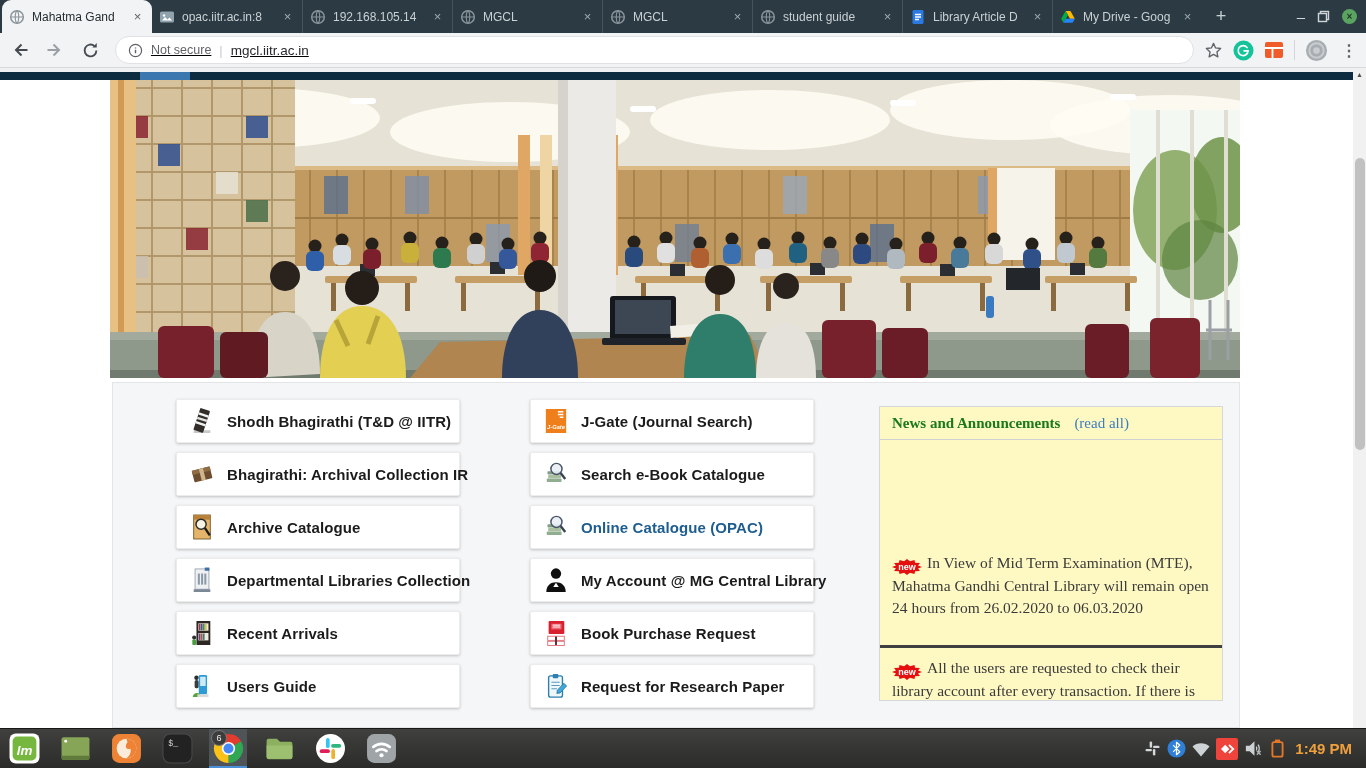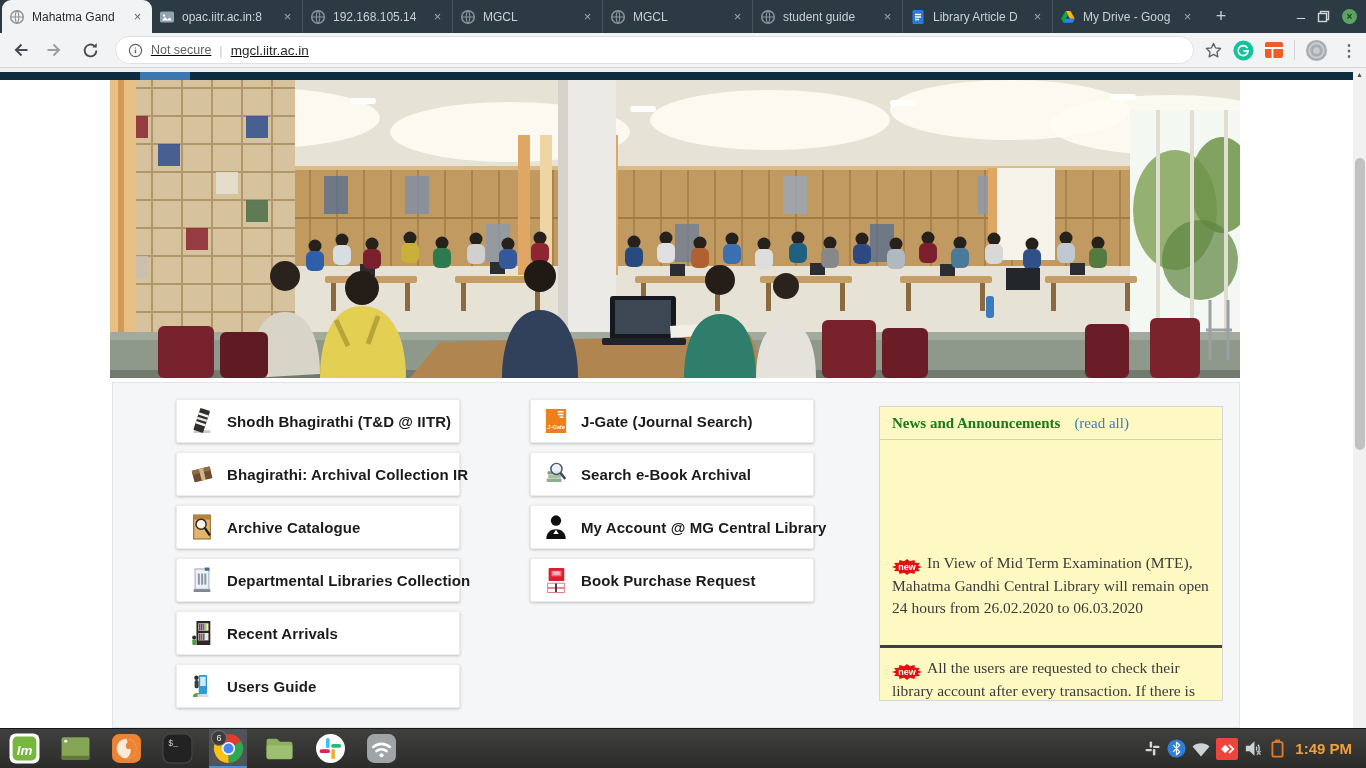--- a/index.html
+++ b/index.html
@@ -547,21 +547,33 @@
           <div class="card">
             <span class="card-icon">
               <svg viewBox="0 0 26 30" width="24" height="28">
                 <rect x="3" y="20" width="16" height="3.6" rx="0.8" fill="#8fae8f"></rect>
                 <rect x="4.5" y="16" width="14" height="3.6" rx="0.8" fill="#a9bfa0"></rect>
                 <rect x="3.8" y="12" width="15" height="3.6" rx="0.8" fill="#7d9d85"></rect>
                 <circle cx="13.5" cy="9.5" r="6" fill="#e8eef5" fill-opacity="0.9" stroke="#4a5568" stroke-width="1.6"></circle>
                 <line x1="18" y1="14" x2="23" y2="20.5" stroke="#3a4354" stroke-width="2.6"></line>
               </svg>
             </span>
-            <span class="card-label">Search e-Book Archival</span>
+            <span class="card-label">Search e-Book Catalogue</span>
+          </div>
+          <div class="card hl">
+            <span class="card-icon">
+              <svg viewBox="0 0 26 30" width="24" height="28">
+                <rect x="3" y="20" width="16" height="3.6" rx="0.8" fill="#8fae8f"></rect>
+                <rect x="4.5" y="16" width="14" height="3.6" rx="0.8" fill="#a9bfa0"></rect>
+                <rect x="3.8" y="12" width="15" height="3.6" rx="0.8" fill="#7d9d85"></rect>
+                <circle cx="13.5" cy="9.5" r="6" fill="#e8eef5" fill-opacity="0.9" stroke="#4a5568" stroke-width="1.6"></circle>
+                <line x1="18" y1="14" x2="23" y2="20.5" stroke="#3a4354" stroke-width="2.6"></line>
+              </svg>
+            </span>
+            <span class="card-label">Online Catalogue (OPAC)</span>
           </div>
           <div class="card">
             <span class="card-icon">
               <svg viewBox="0 0 26 30" width="24" height="28">
                 <circle cx="13" cy="8" r="5.6" fill="#0f0f0f"></circle>
                 <path d="M2.5 28c0-7 4.7-10.5 10.5-10.5S23.5 21 23.5 28z" fill="#0f0f0f"></path>
                 <path d="M13 18l-3 4.5h6z" fill="#fff"></path>
               </svg>
             </span>
             <span class="card-label">My Account @ MG Central Library</span>
@@ -574,20 +586,31 @@
                 <path d="M9.5 6.5h8M9.5 8.5h8" stroke="#fff"></path>
                 <rect x="4" y="18.5" width="8.5" height="4.5" fill="#fff" stroke="#e2707b"></rect>
                 <rect x="13.5" y="18.5" width="8.5" height="4.5" fill="#fff" stroke="#e2707b"></rect>
                 <rect x="4" y="24" width="8.5" height="4.5" fill="#fff" stroke="#e2707b"></rect>
                 <rect x="13.5" y="24" width="8.5" height="4.5" fill="#fff" stroke="#e2707b"></rect>
                 <line x1="13" y1="19" x2="13" y2="28" stroke="#222" stroke-width="1.6"></line>
               </svg>
             </span>
             <span class="card-label">Book Purchase Request</span>
           </div>
+          <div class="card">
+            <span class="card-icon">
+              <svg viewBox="0 0 26 30" width="24" height="28">
+                <rect x="5" y="4" width="15" height="23" rx="2" fill="#f0f7fb" stroke="#2c7fae" stroke-width="1.5"></rect>
+                <rect x="9.5" y="2" width="6" height="4.5" rx="1" fill="#2c7fae"></rect>
+                <path d="M8 11h9M8 14.5h9M8 18h6" stroke="#5b99bb" stroke-width="1.2"></path>
+                <path d="M14.5 19.5 21.5 12l3 3-7 7.5-3.6.6z" fill="#3fa9dc" stroke="#1d6e96" stroke-width="0.8"></path>
+              </svg>
+            </span>
+            <span class="card-label">Request for Research Paper</span>
+          </div>
         </div>
       <div class="news">
         <div class="news-header">
           <span class="news-title">News and Announcements</span>
           <span class="read-all">(read all)</span>
         </div>
         <div class="news-spacer"></div>
         <div id="news-items">
             <div class="news-item"><span class="nbadge">new</span><span class="ntext">In View of Mid Term Examination (MTE), Mahatma Gandhi Central Library will remain open 24 hours from 26.02.2020 to 06.03.2020</span></div>
             <div class="news-item"><span class="nbadge">new</span><span class="ntext">All the users are requested to check their library account after every transaction. If there is any discrepancy found, they should report it to the</span></div>

